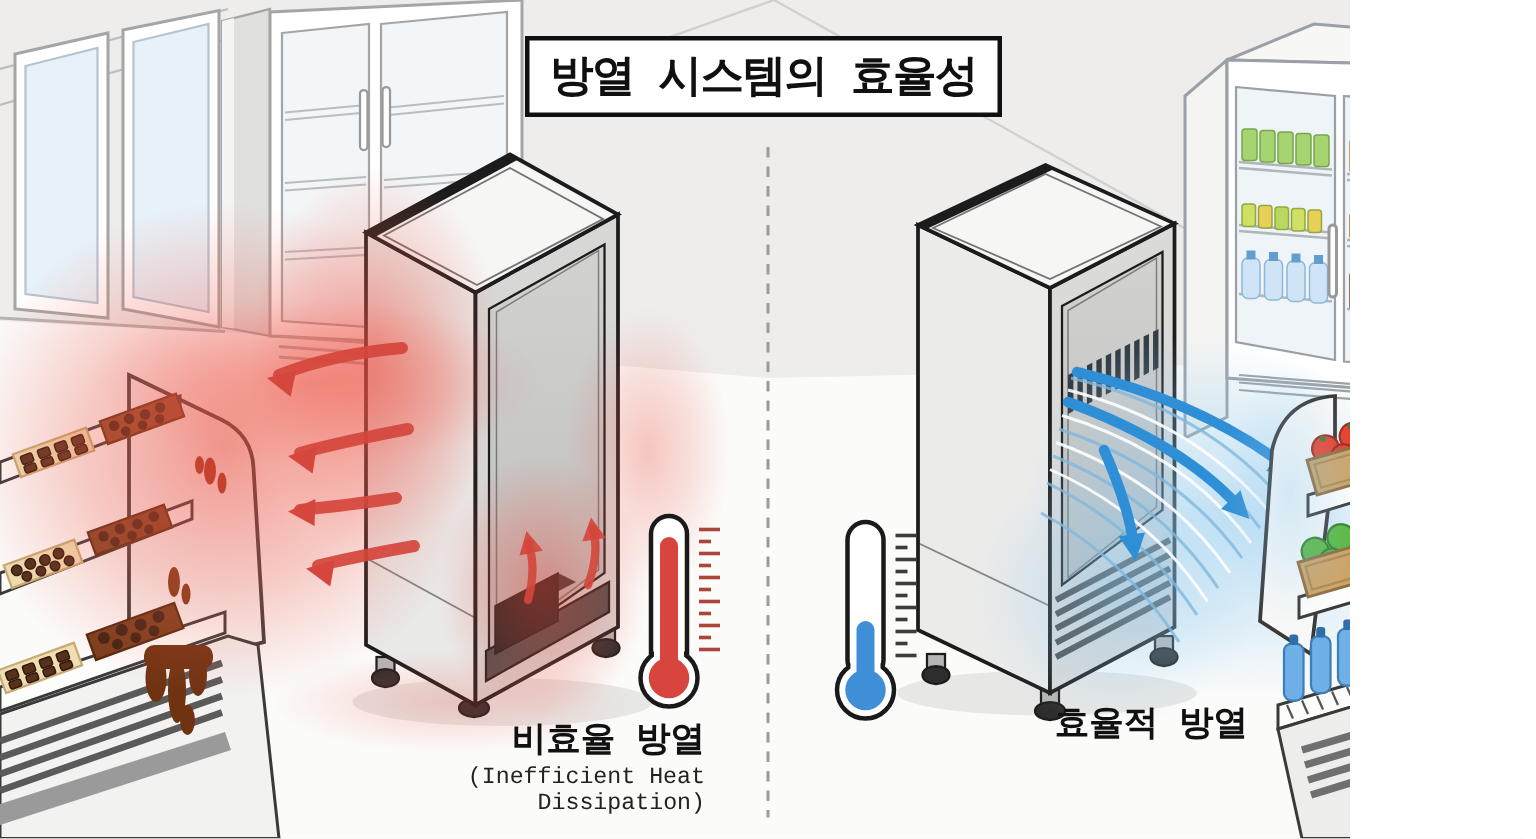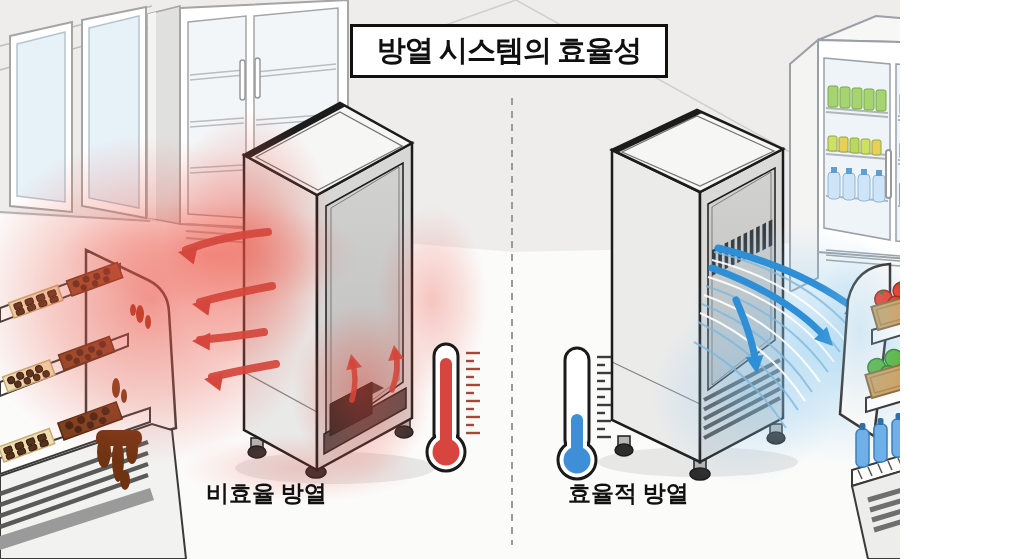--- a/index.html
+++ b/index.html
@@ -1,26 +1,26 @@
 <!DOCTYPE html>
 <html><head>
 <meta charset="utf-8">
 <style>
   html,body{margin:0;padding:0;background:#ffffff;}
   .stage{position:relative;width:900px;height:559px;overflow:hidden;
-         font-family:Liberation Serif, serif;background:#eeedec;}
+         font-family:Liberation Mono, monospace;background:#eeedec;}
   .stage svg{position:absolute;left:0;top:0;}
   .title-box{position:absolute;left:350px;top:24px;width:318px;height:54px;box-sizing:border-box;
              background:#ffffff;border:3.5px solid #101010;display:flex;align-items:center;justify-content:center;
              font-size:29px;font-weight:800;color:#101010;letter-spacing:-1px;}
-  .caption{position:absolute;text-align:left;width:264px;}
+  .caption{position:absolute;text-align:right;width:264px;}
   .caption .ko{font-size:23px;font-weight:800;color:#111;margin:0;line-height:1.15;}
   .caption .en{font-size:15.5px;color:#222;margin:3px 0 0;line-height:1.1;}
   .caption-left{left:206px;top:481px;}
-  .caption-right{left:568px;top:481px;}
+  .caption-right{left:568px;top:470px;}
 </style>
 </head>
 <body>
 
 <div class="stage">
 <svg width="1024" height="559" viewBox="0 0 1024 559">
   <defs>
     <radialGradient id="rg" cx="50%" cy="50%" r="50%">
       <stop offset="0%" stop-color="rgba(235,70,55,0.55)"></stop>
       <stop offset="55%" stop-color="rgba(238,90,75,0.30)"></stop>
@@ -574,18 +574,19 @@
           <path d="M597,429 h8"></path>
           <path d="M597,437 h14"></path>
     </g>
   </g>
 </svg>
 
 <div class="title-box">방열 시스템의 효율성</div>
 
 <div class="caption caption-left">
   <p class="ko">비효율 방열</p>
+  <p class="en">(Inefficient Heat Dissipation)</p>
 </div>
 
 <div class="caption caption-right">
   <p class="ko">효율적 방열</p>
 </div>
 </div>
 
 </body></html>

